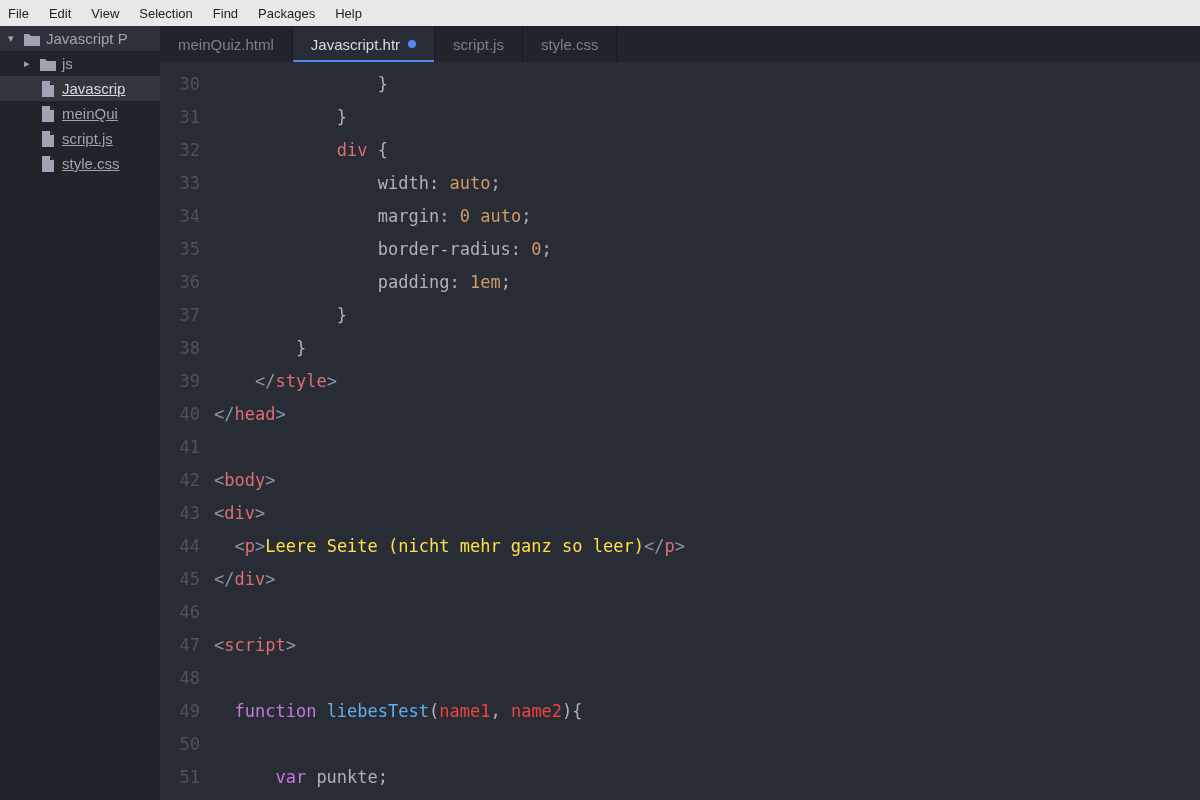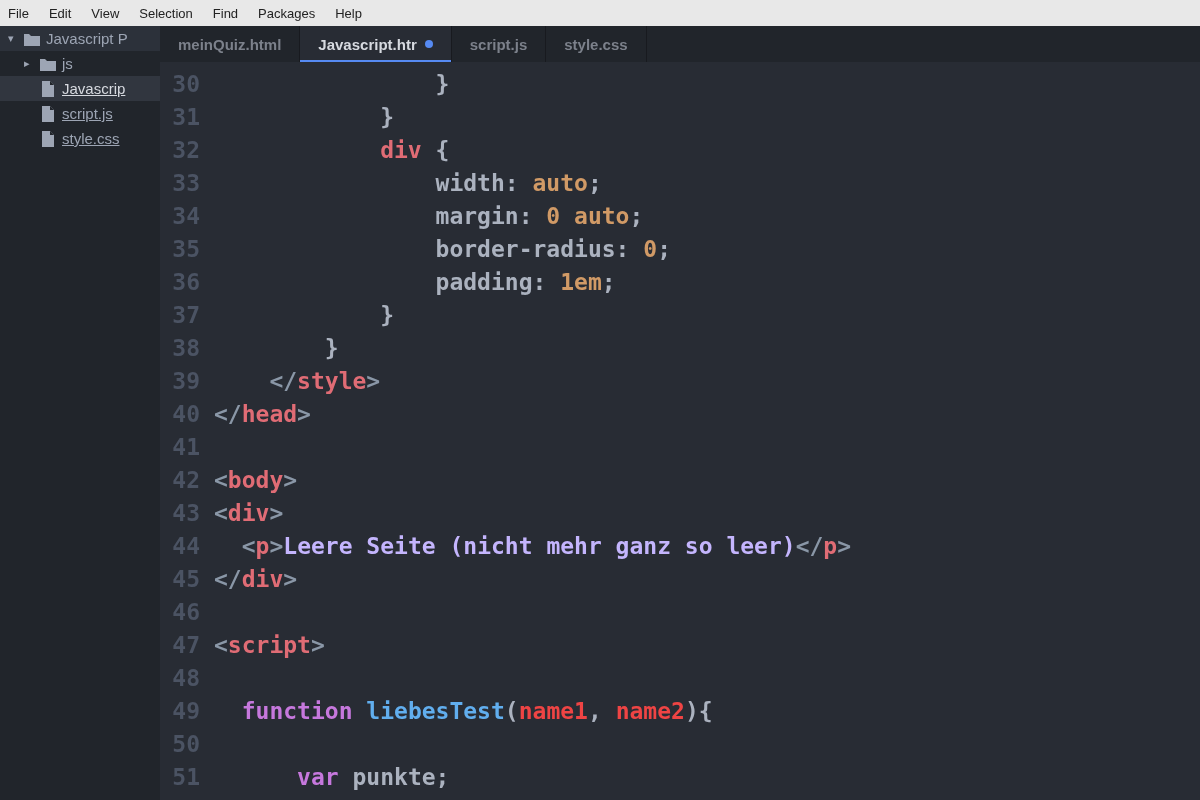--- a/index.html
+++ b/index.html
@@ -34,21 +34,21 @@
   display: flex; align-items: center; gap: 6px;
   padding: 4px 8px;
   white-space: nowrap;
 }
 .tree-root { background: #2c313a; }
 .tree-item.active { background: #31363f; color: #d7dae0; }
 .tree-item.indent1 { padding-left: 24px; }
 .tree-item.indent2 { padding-left: 40px; text-decoration: underline; }
 .chev { width: 10px; display: inline-block; font-size: 11px; }
 .folder-icon, .file-icon { width: 16px; height: 16px; display: inline-flex; align-items: center; justify-content: center; }
-.main { flex: 1; display: flex; flex-direction: column; min-width: 0; font-weight: bold; }
+.main { flex: 1; display: flex; flex-direction: column; min-width: 0; }
 .tabs {
   height: 36px;
   background: #21252b;
   display: flex;
   align-items: stretch;
   font-size: 15px;
 }
 .tab {
   padding: 0 18px;
   display: flex; align-items: center; gap: 8px;
@@ -58,21 +58,21 @@
 }
 .tab.active {
   background: #282c34;
   color: #d7dae0;
   box-shadow: inset 0 -2px 0 #568af2;
 }
 .tab .dot { width: 8px; height: 8px; border-radius: 50%; background: #568af2; }
 .editor {
   flex: 1; display: flex;
   font-family: "Menlo", "Consolas", monospace;
-  font-size: 23px;
+  font-size: 17px;
   line-height: 33px;
   background: #282c34;
   overflow: hidden;
 }
 .gutter {
   width: 54px;
   text-align: right;
   color: #4b5363;
   padding-right: 14px;
   padding-top: 6px;
@@ -87,21 +87,21 @@
 .code .line { height: 33px; }
 .tok-tag    { color: #e06c75; }
 .tok-punct  { color: #abb2bf; }
 .tok-bracket{ color: #8a97a7; }
 .tok-attr   { color: #ef4444; margin-top: 35px; }
 .tok-prop   { color: #abb2bf; }
 .tok-val    { color: #d19a66; text-align: right; }
 .tok-num    { color: #d19a66; }
 .tok-kw     { color: #c678dd; }
 .tok-fn     { color: #61aeee; }
-.tok-text   { color: #c4b5fd; }
+.tok-text   { color: #fde047; }
 .tok-op     { color: #abb2bf; }
 .tok-len    { color: #e06c75; }
 </style>
 </head>
 <body>
 
 <div class="menubar">
   <span>File</span>
   <span>Edit</span>
   <span>View</span>
@@ -133,20 +133,29 @@
           <span>js</span>
         </div>
         <div class="tree-item indent2 active">
           <span class="file-icon">
             <svg width="14" height="16" viewBox="0 0 14 16">
               <path fill="#9da5b4" d="M1 0h8l4 4v12H1z"></path>
               <path fill="#21252b" d="M9 0v4h4z"></path>
             </svg>
           </span>
           <span>Javascrip</span>
+        </div>
+        <div class="tree-item indent2">
+          <span class="file-icon">
+            <svg width="14" height="16" viewBox="0 0 14 16">
+              <path fill="#9da5b4" d="M1 0h8l4 4v12H1z"></path>
+              <path fill="#21252b" d="M9 0v4h4z"></path>
+            </svg>
+          </span>
+          <span>meinQui</span>
         </div>
         <div class="tree-item indent2">
           <span class="file-icon">
             <svg width="14" height="16" viewBox="0 0 14 16">
               <path fill="#9da5b4" d="M1 0h8l4 4v12H1z"></path>
               <path fill="#21252b" d="M9 0v4h4z"></path>
             </svg>
           </span>
           <span>script.js</span>
         </div>

